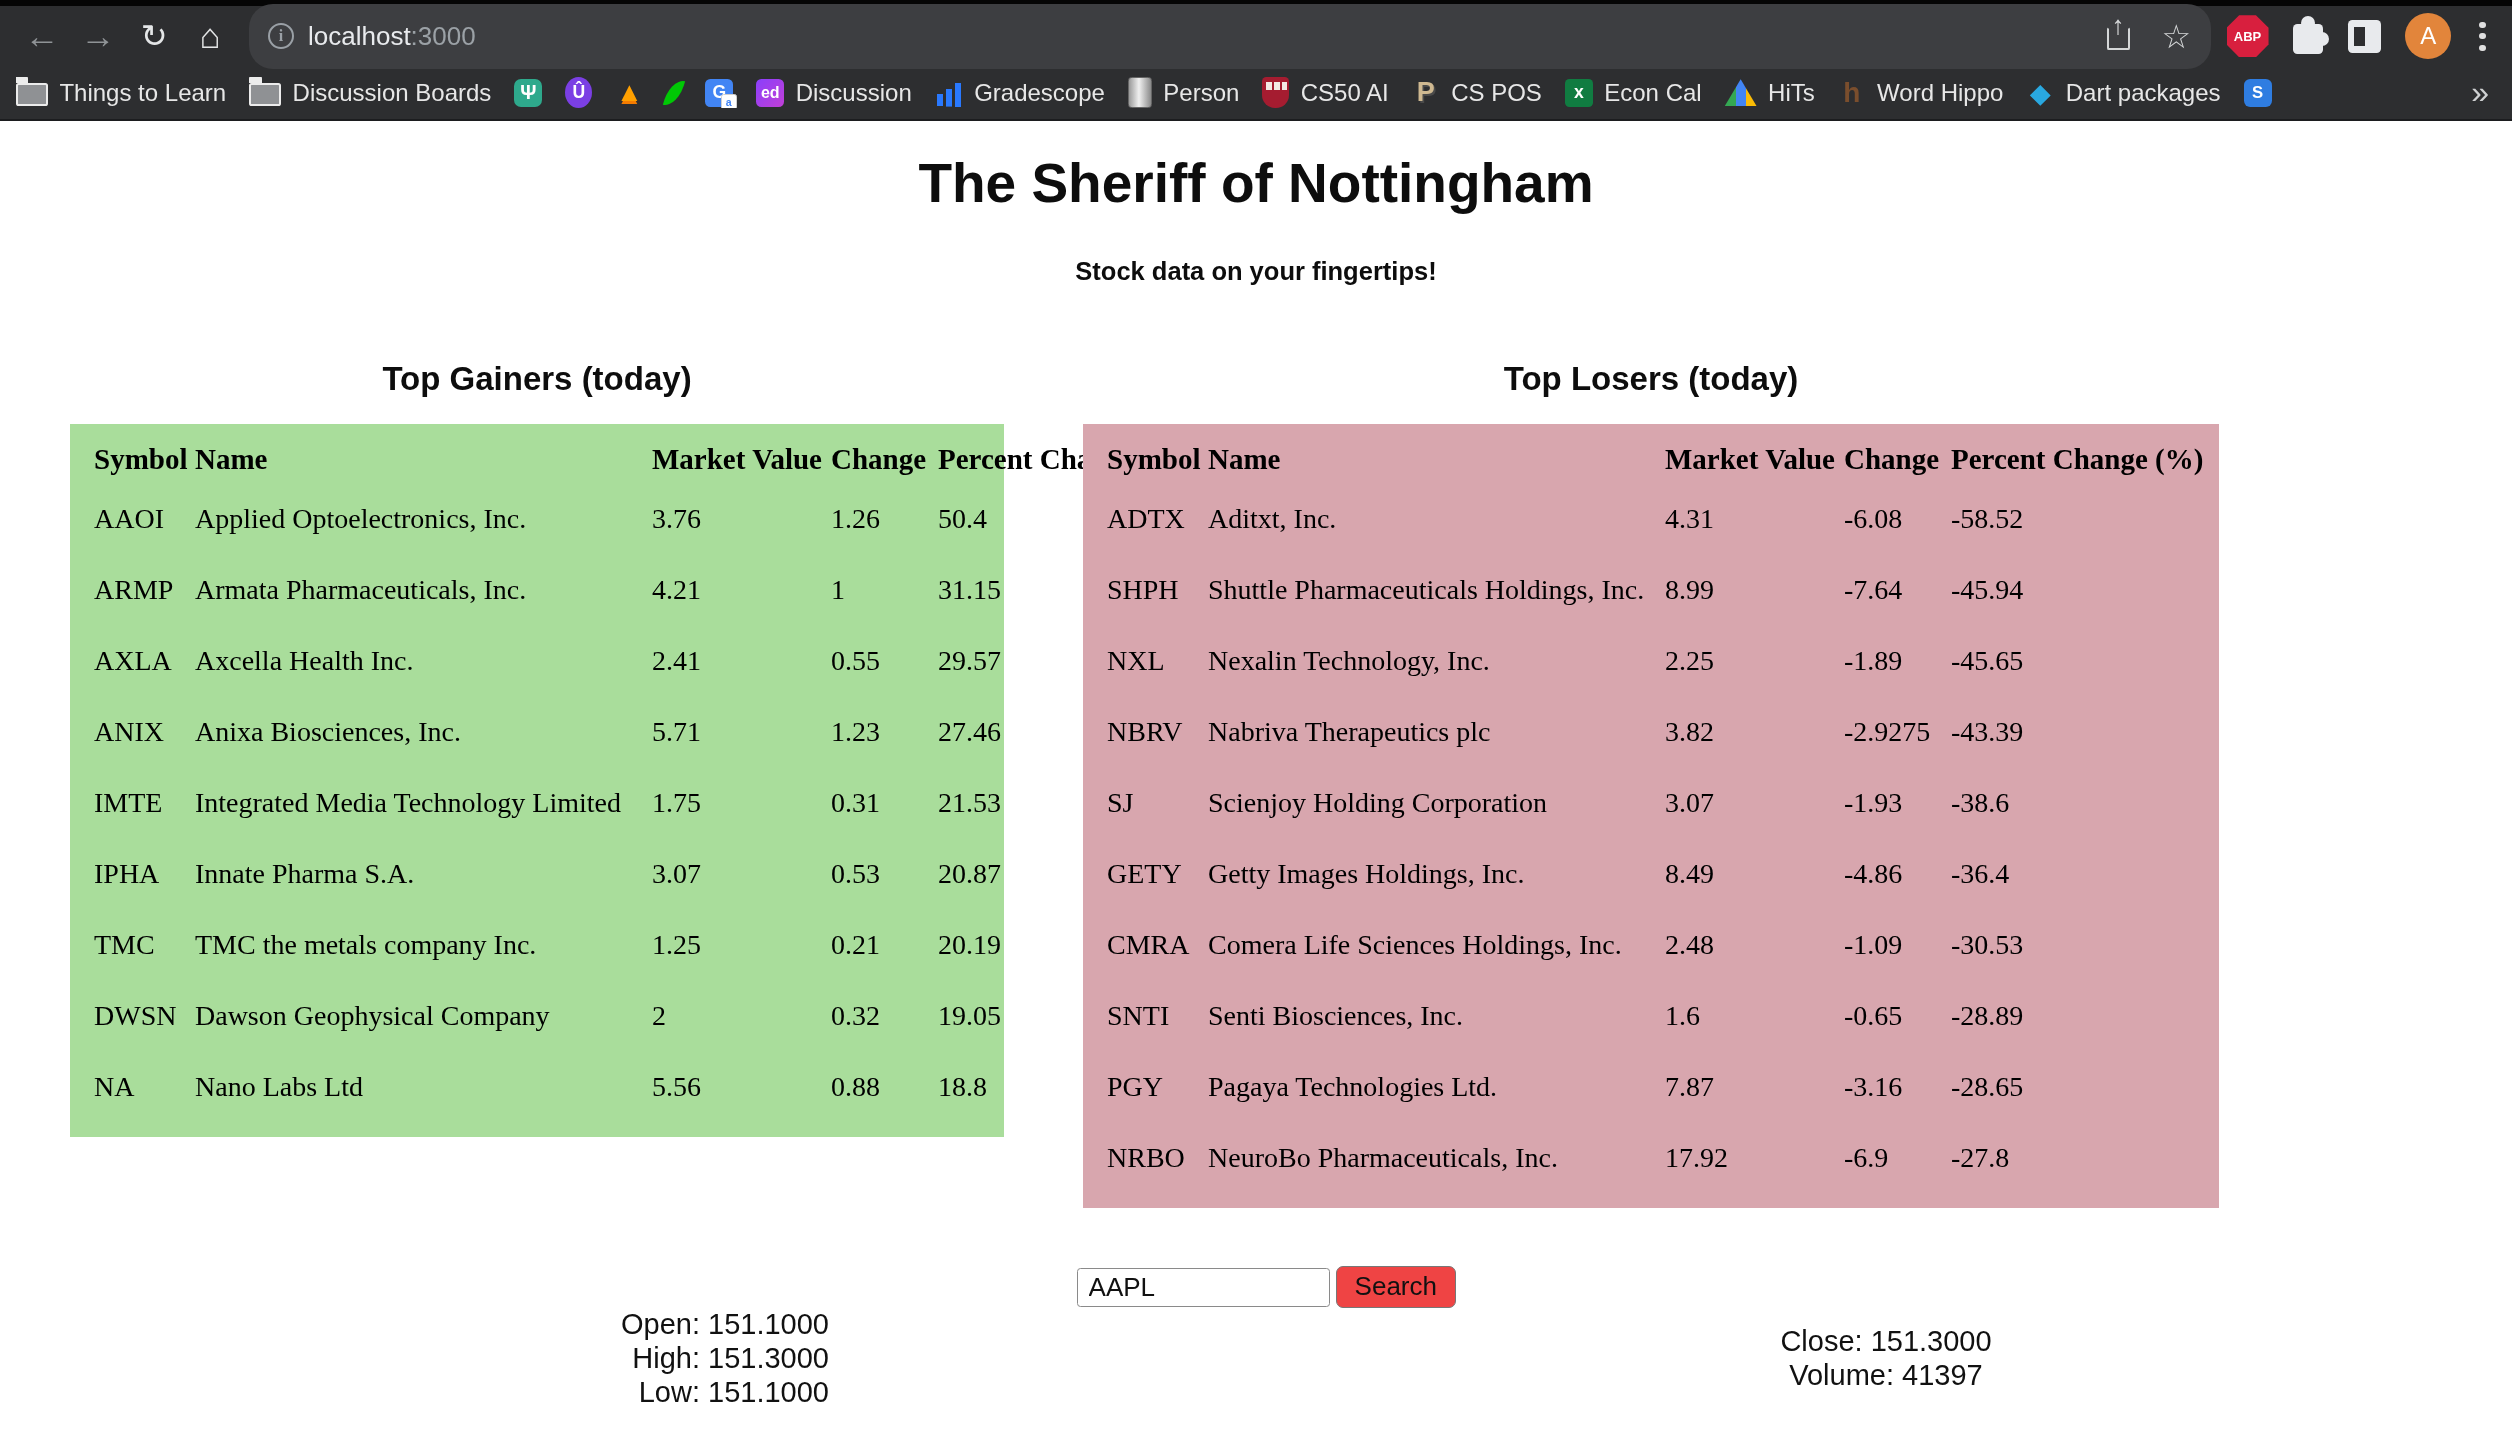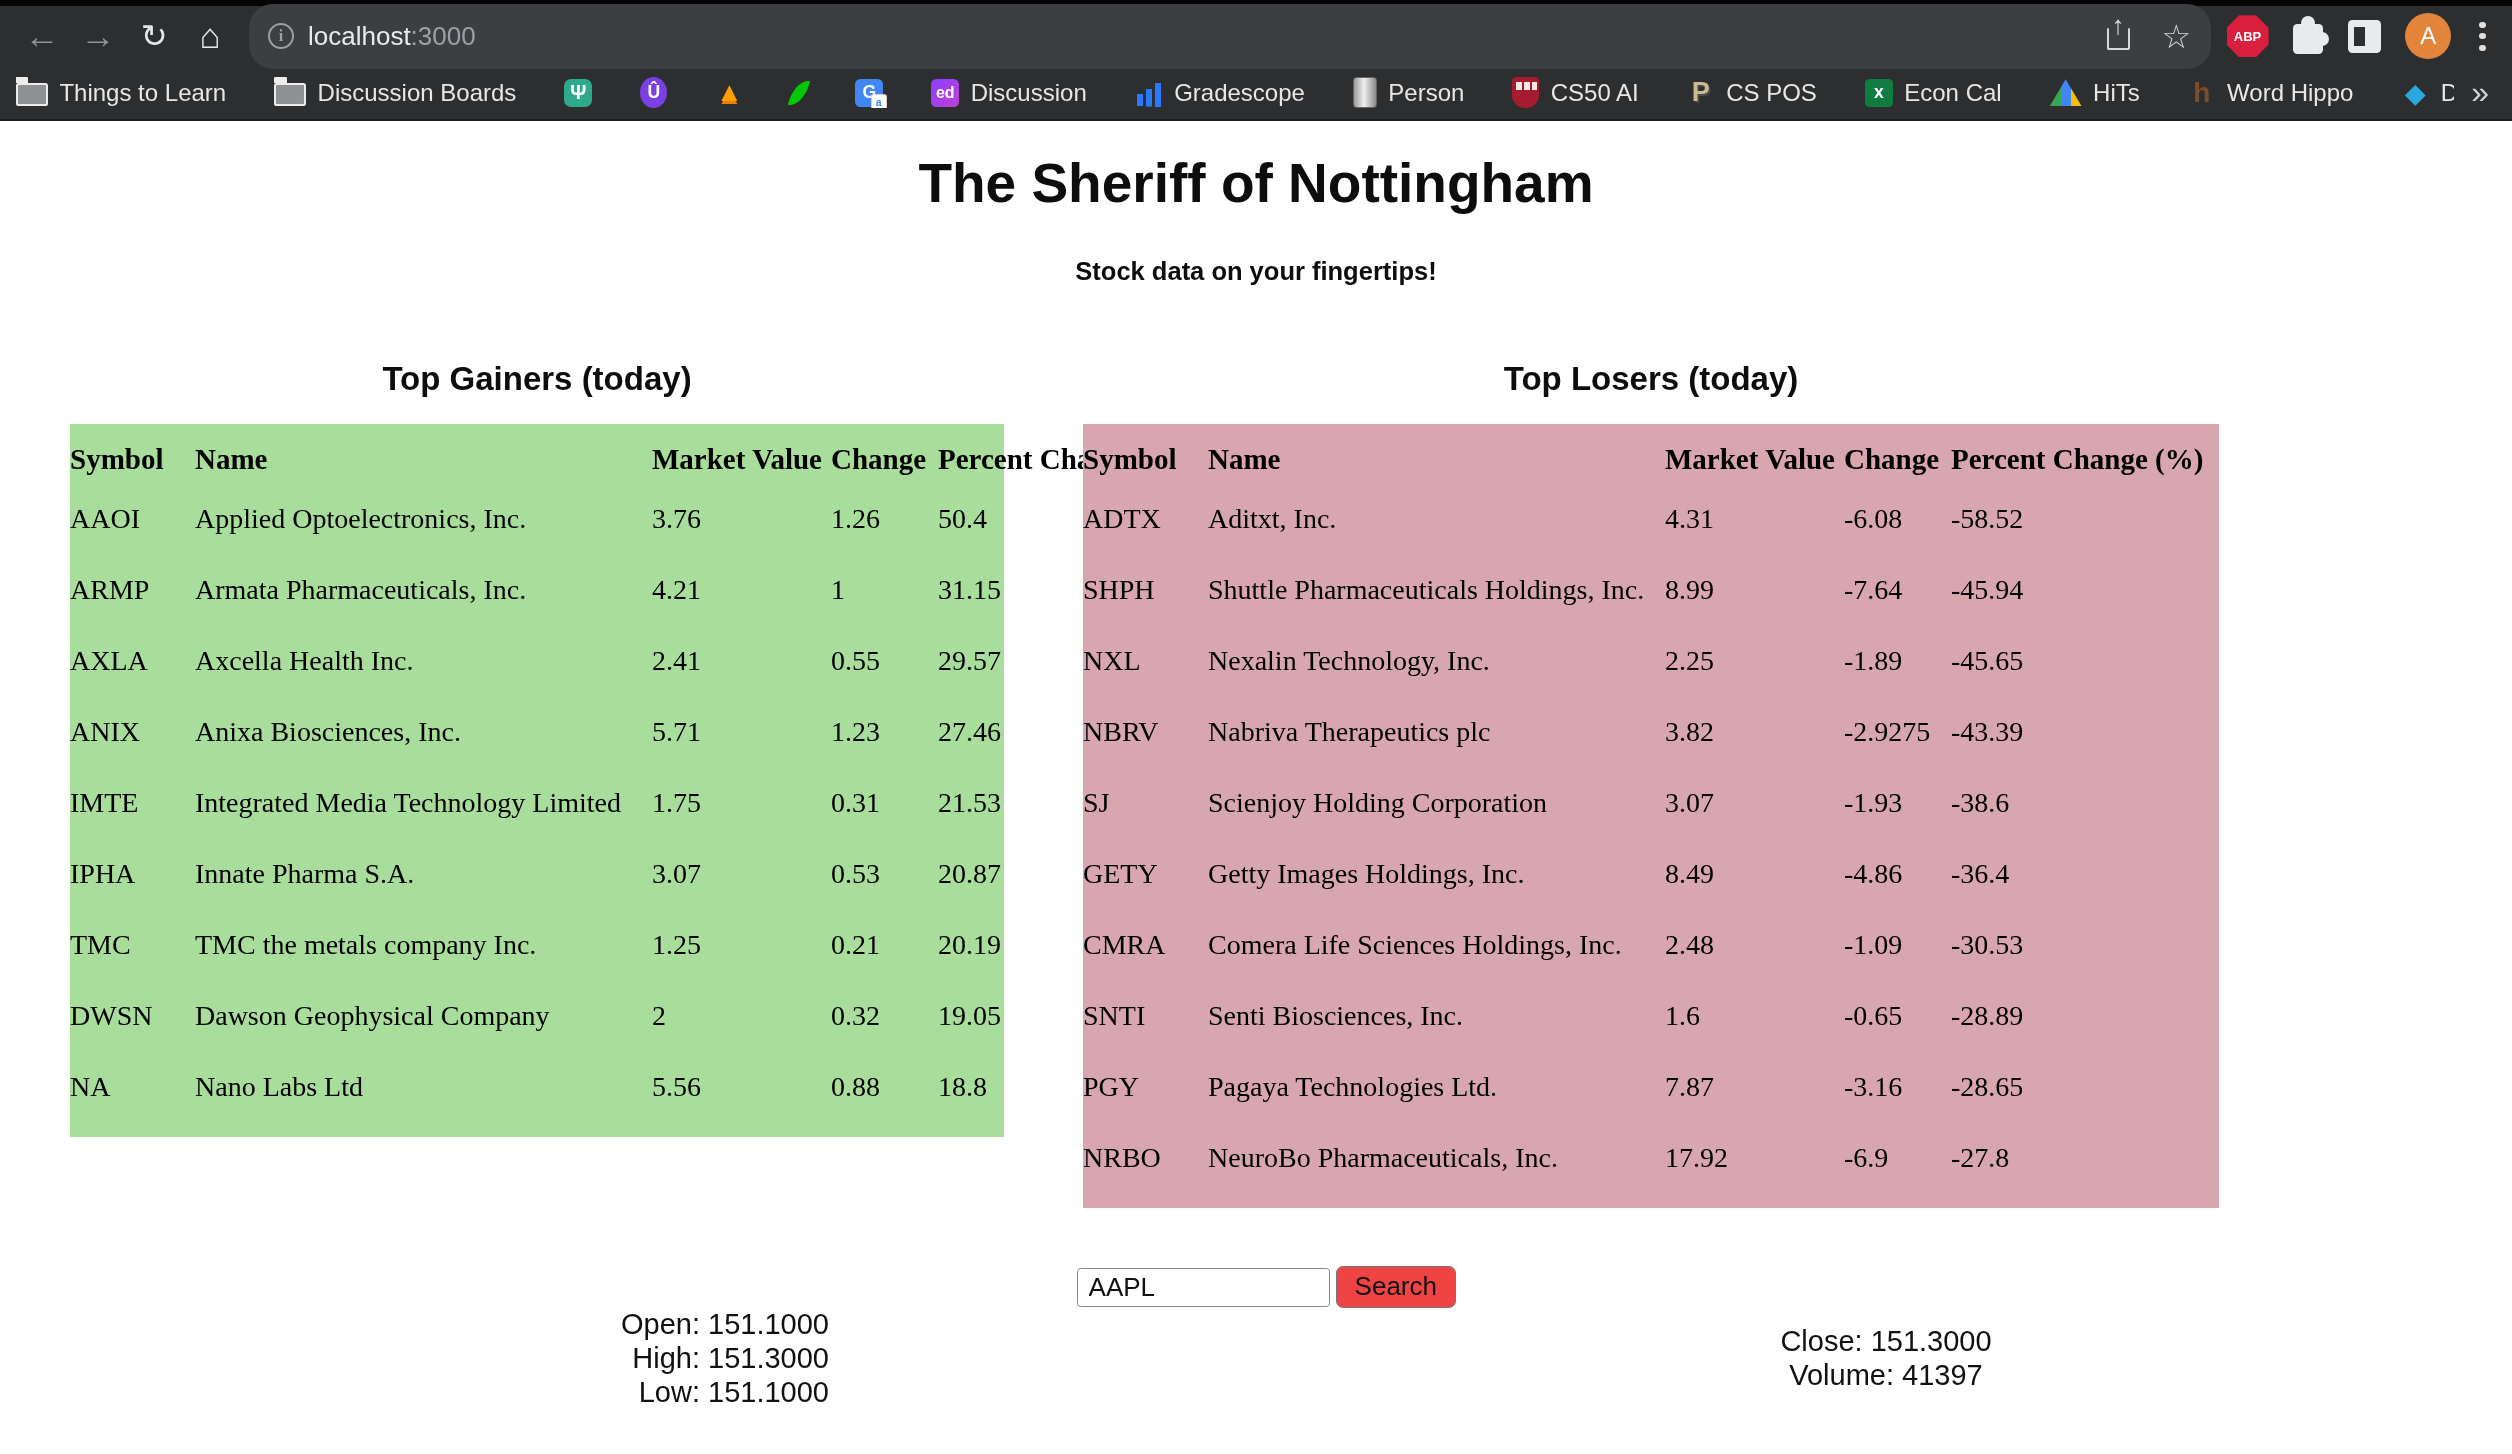--- a/index.html
+++ b/index.html
@@ -39,21 +39,21 @@
                    width:14px; height:14px; background:#e8eaed; border-radius:50%; }
   .panel-icon { width:33px; height:33px; background:#e8eaed; border-radius:4.4px; position:relative; }
   .panel-icon::after { content:""; position:absolute; top:7px; left:6.2px; width:11.4px; height:19.4px; background:#2d2e30; }
   .avatar { width:46px; height:46px; border-radius:50%; background:#E2853B; color:#fff; font-size:24px;
             display:flex; align-items:center; justify-content:center; }
   .dots { display:flex; flex-direction:column; gap:5.3px; padding:3.5px; }
   .dots i { width:6.2px; height:6.2px; border-radius:50%; background:#e0e0e0; }
 
   .bookmarks { height:55px; background:#2d2e30; border-bottom:2.6px solid #1c1d1f;
                display:flex; align-items:center; padding:0 23px 0 16px; }
-  .bm-list { display:flex; align-items:center; gap:48px; flex:1; min-width:0; overflow:hidden; }
+  .bm-list { display:flex; align-items:center; gap:23px; flex:1; min-width:0; overflow:hidden; }
   .bookmark { display:flex; align-items:center; gap:11.4px; flex:none; }
   .bm-label { color:#e7e7e7; font-size:24px; white-space:nowrap; }
   .overflow { color:#cfd1d2; font-size:32px; margin-left:17.6px; flex:none; }
 
   
   .favicon { width:28px; height:28px; border-radius:5.3px; display:inline-flex; align-items:center;
              justify-content:center; font-weight:bold; flex:none; font-family:"Liberation Sans",sans-serif; }
   .icon-folder { width:32px; height:23px; background:#8f9194; border:2.6px solid #ececec; border-radius:2.6px;
                  position:relative; margin-top:4.4px; }
   .icon-folder::before { content:""; position:absolute; top:-9.7px; left:-2.6px; width:13px; height:7px;
@@ -98,21 +98,21 @@
   .stock-block { flex:none; }
   .stock-block.gainers { width:934px; margin-right:79px; }
   .stock-block.losers  { width:1136px; }
   .stock-heading { text-align:center; font-size:33px; font-weight:bold; color:#0d0d0d; margin-bottom:26px; }
   .stock-table { width:100%; table-layout:fixed; border-collapse:separate; border-spacing:0;
                  padding:10.6px 0 14px; font-family:"Liberation Serif", serif; font-size:28px; color:#000; }
   .stock-table col.c1 { width:125px; } .stock-table col.c2 { width:457px; }
   .stock-table col.c3 { width:179px; } .stock-table col.c4 { width:107px; }
   .stock-table th { text-align:left; font-size:29px; font-weight:bold; height:49px; white-space:nowrap; }
   .stock-table td { height:71px; white-space:nowrap; overflow:hidden; }
-  .stock-table th:first-child, .stock-table td:first-child { }
+  .stock-table th:first-child, .stock-table td:first-child { padding-left:24px; }
 
   .bottom { position:relative; height:237px; }
   .ticker-input { position:absolute; left:1077px; top:60px; width:253px; height:39px;
                   border:1.8px solid #8a8a8a; border-radius:3.5px; font-size:26px; padding:0 10.6px;
                   font-family:"Liberation Sans", sans-serif; color:#111; background:#fff; }
   .search-btn { position:absolute; left:1336px; top:58px; height:42px; padding:0 17.6px;
                 background:#ef4444; border:1.8px solid #777; border-radius:7px; font-size:26px;
                 color:#111; font-family:"Liberation Sans", sans-serif; }
   .stats { position:absolute; text-align:center; font-size:29px; color:#111; line-height:34px; }
   .stats.left  { left:407px;  top:99px; width:422px;text-align:right; }

